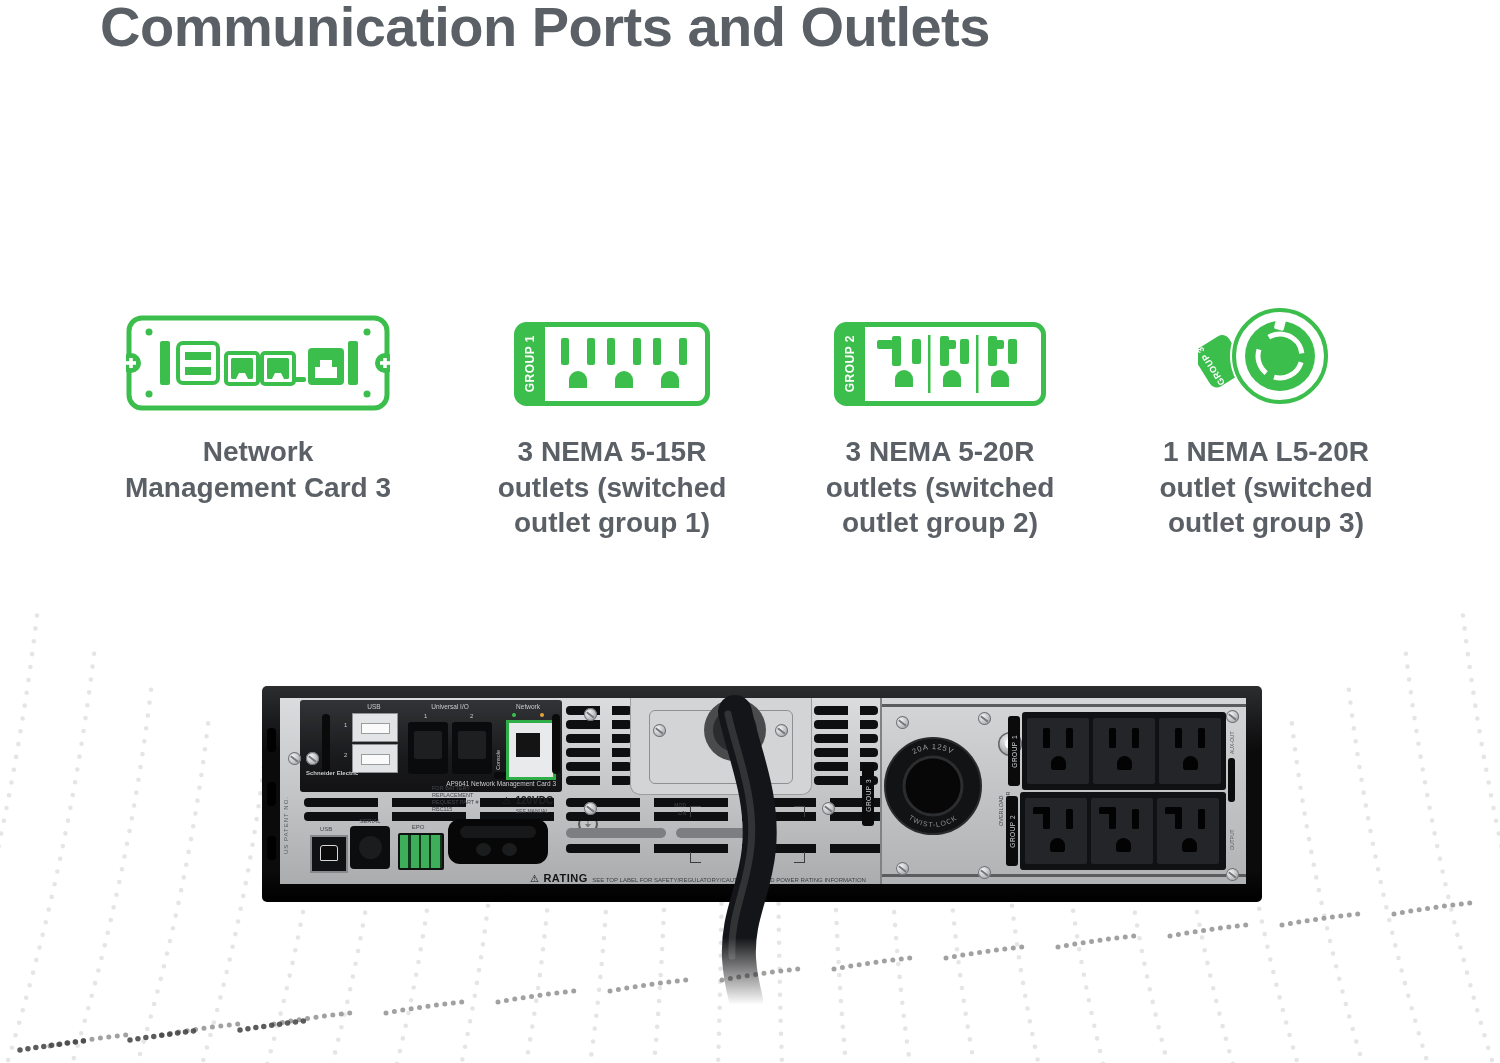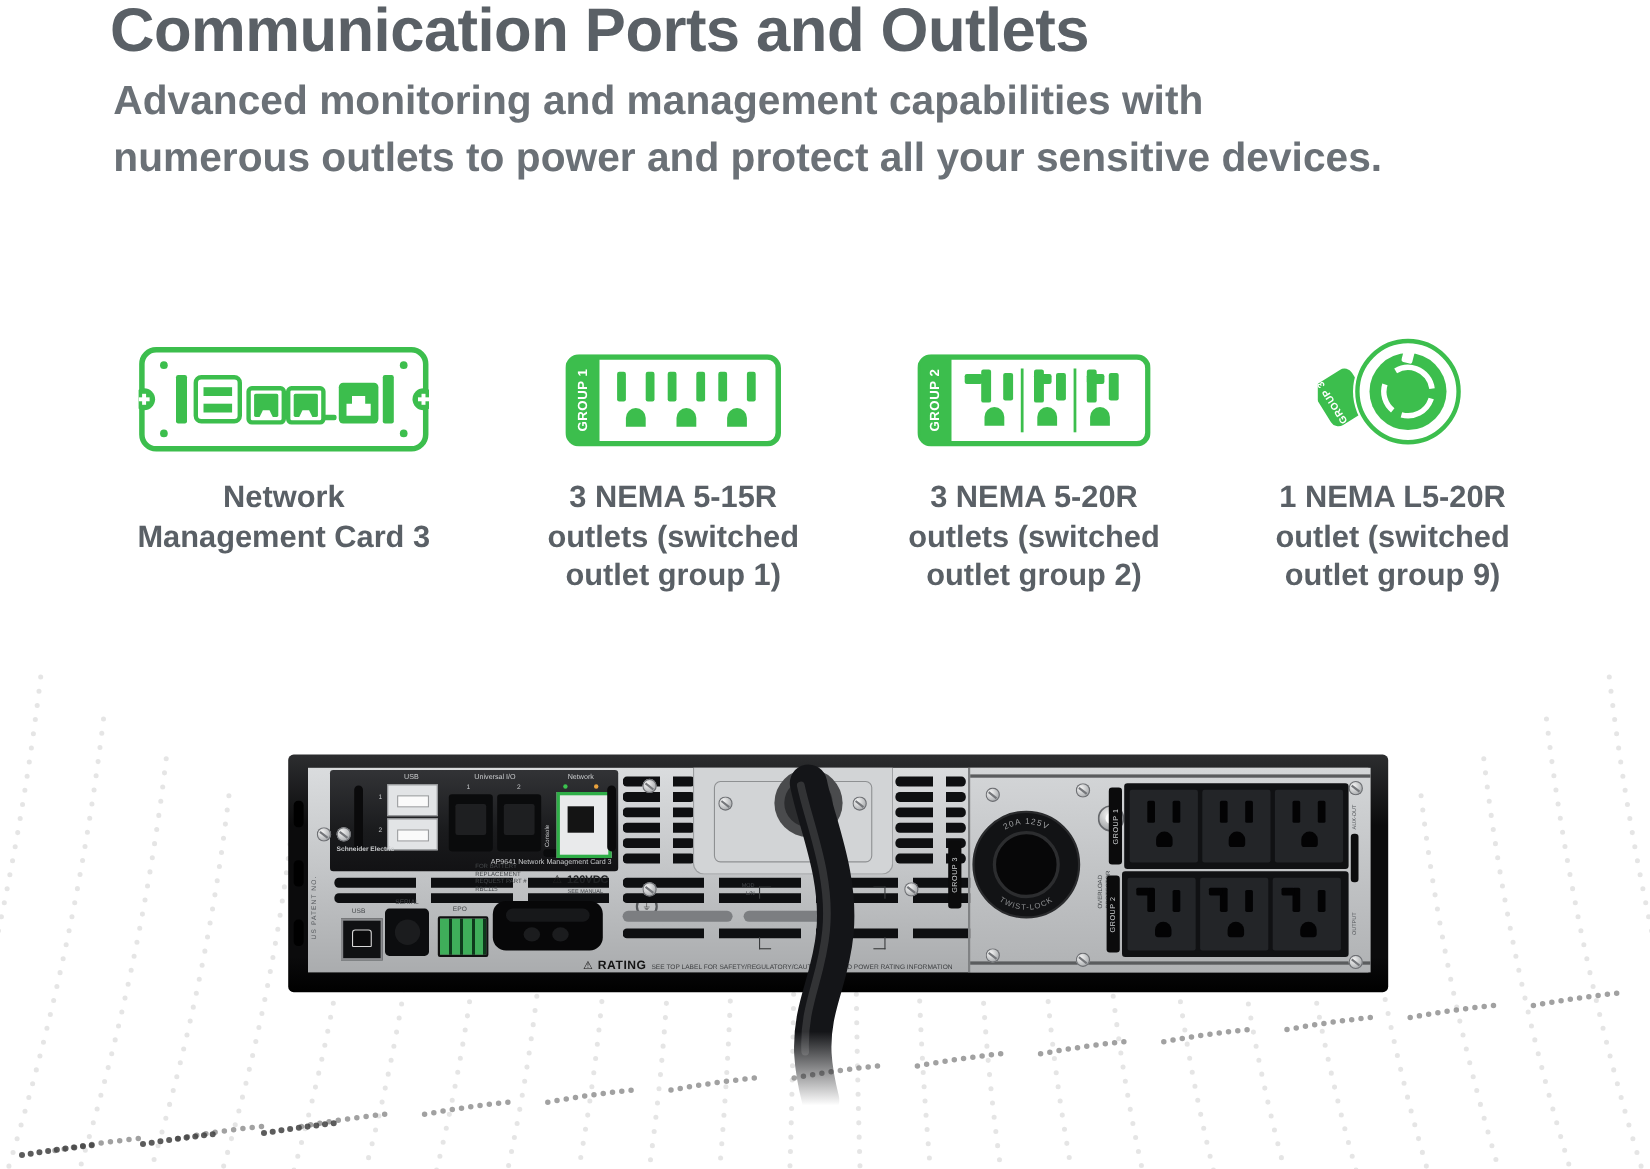--- a/index.html
+++ b/index.html
@@ -51,22 +51,20 @@
 
 <div class="canvas">
 
   <svg class="abs" style="left:0;top:540px;" width="1500" height="523" viewBox="0 540 1500 523">
     <path id="dotlines" fill="none" stroke="#cfcfcf" stroke-opacity=".55" stroke-width="4.6" stroke-linecap="round" stroke-dasharray="0 13" d="M-20.0,575.0 Q-50.0,830.0 -130.0,1085 M37.0,615.5 Q9.3,850.2 -64.8,1085 M94.1,653.7 Q68.5,869.4 0.4,1085 M151.1,689.7 Q127.8,887.4 65.6,1085 M208.1,723.4 Q187.0,904.2 130.7,1085 M265.2,754.7 Q246.3,919.9 195.9,1085 M322.2,783.5 Q305.6,934.3 261.1,1085 M379.3,809.7 Q364.8,947.4 326.3,1085 M436.3,833.3 Q424.1,959.1 391.5,1085 M493.3,854.0 Q483.3,969.5 456.7,1085 M550.4,871.7 Q542.6,978.4 521.9,1085 M607.4,886.2 Q601.9,985.6 587.0,1085 M664.4,897.1 Q661.1,991.1 652.2,1085 M721.5,903.8 Q720.4,994.4 717.4,1085 M778.5,903.8 Q779.6,994.4 782.6,1085 M835.6,897.1 Q838.9,991.1 847.8,1085 M892.6,886.2 Q898.1,985.6 913.0,1085 M949.6,871.7 Q957.4,978.4 978.1,1085 M1006.7,854.0 Q1016.7,969.5 1043.3,1085 M1063.7,833.3 Q1075.9,959.1 1108.5,1085 M1120.7,809.7 Q1135.2,947.4 1173.7,1085 M1177.8,783.5 Q1194.4,934.3 1238.9,1085 M1234.8,754.7 Q1253.7,919.9 1304.1,1085 M1291.9,723.4 Q1313.0,904.2 1369.3,1085 M1348.9,689.7 Q1372.2,887.4 1434.4,1085 M1405.9,653.7 Q1431.5,869.4 1499.6,1085 M1463.0,615.5 Q1490.7,850.2 1564.8,1085 M1520.0,575.0 Q1550.0,830.0 1630.0,1085 "></path>
     <path id="dotaccents" fill="none" stroke="#8a8a8a" stroke-opacity=".8" stroke-width="5" stroke-linecap="round" stroke-dasharray="0 8.5" d="M50,1046 q38,-7 76,-11 M162,1035 q38,-7 76,-11 M274,1024 q38,-7 76,-11 M386,1013 q38,-7 76,-11 M498,1002 q38,-7 76,-11 M610,991 q38,-7 76,-11 M722,980 q38,-7 76,-11 M834,969 q38,-7 76,-11 M946,958 q38,-7 76,-11 M1058,947 q38,-7 76,-11 M1170,936 q38,-7 76,-11 M1282,925 q38,-7 76,-11 M1394,914 q38,-7 76,-11 "></path>
     <path id="dotdark" fill="none" stroke="#3f3f3f" stroke-opacity=".85" stroke-width="5.5" stroke-linecap="round" stroke-dasharray="0 8" d="M20,1050 q32,-5 64,-9 M130,1040 q32,-5 64,-9 M240,1030 q32,-5 64,-9 "></path>
   </svg>
 
   <div class="abs title">Communication Ports and Outlets</div>
-  <div class="abs subtitle preline">Advanced monitoring and management capabilities with
-numerous outlets to power and protect all your sensitive devices.</div>
 
   <div class="abs feature" style="left:108px;">
     <div class="icon-wrap">
       <svg width="264" height="96" viewBox="0 0 264 96" style="margin-top:15px;">
         <rect x="3" y="3" width="258" height="90" rx="13" fill="#fff" stroke="#3CBE4D" stroke-width="5"></rect>
         <circle cx="23" cy="17" r="3.5" fill="#3CBE4D"></circle>
           <circle cx="241" cy="17" r="3.5" fill="#3CBE4D"></circle>
         <circle cx="23" cy="79" r="3.5" fill="#3CBE4D"></circle>
           <circle cx="241" cy="79" r="3.5" fill="#3CBE4D"></circle>
         <circle cx="5" cy="48" r="10" fill="#3CBE4D"></circle>
@@ -163,21 +161,21 @@
         <circle cx="82" cy="54" r="35" fill="#3CBE4D"></circle>
         <circle cx="82" cy="54" r="22" fill="none" stroke="#fff" stroke-width="5" stroke-dasharray="24 9 34 9 26 16" transform="rotate(-70 82 54)"></circle>
         <rect x="77" y="15" width="10" height="13" rx="2" fill="#fff" transform="rotate(14 82 22)"></rect>
       </svg>
     </div>
     <div class="badge" style="left:84px;top:36px;width:22px;height:60px;transform:rotate(-32deg);font-size:9px;">
         <span>GROUP 3</span>
       </div>
     <div class="flabel preline">1 NEMA L5-20R
 outlet (switched
-outlet group 9)</div>
+outlet group 3)</div>
   </div>
 
   <div class="abs device">
     <div class="chassis"></div>
     <div class="panel"></div>
 
     <div class="abs" style="left:5px;top:42px;width:9px;height:24px;background:#000;border-radius:4px;"></div>
     <div class="abs" style="left:5px;top:96px;width:9px;height:24px;background:#000;border-radius:4px;"></div>
     <div class="abs" style="left:5px;top:150px;width:9px;height:24px;background:#000;border-radius:4px;"></div>
     <div class="abs vtext" style="left:21px;top:58px;height:110px;font-size:6px;color:#55585c;letter-spacing:1px;">US PATENT NO.</div>

